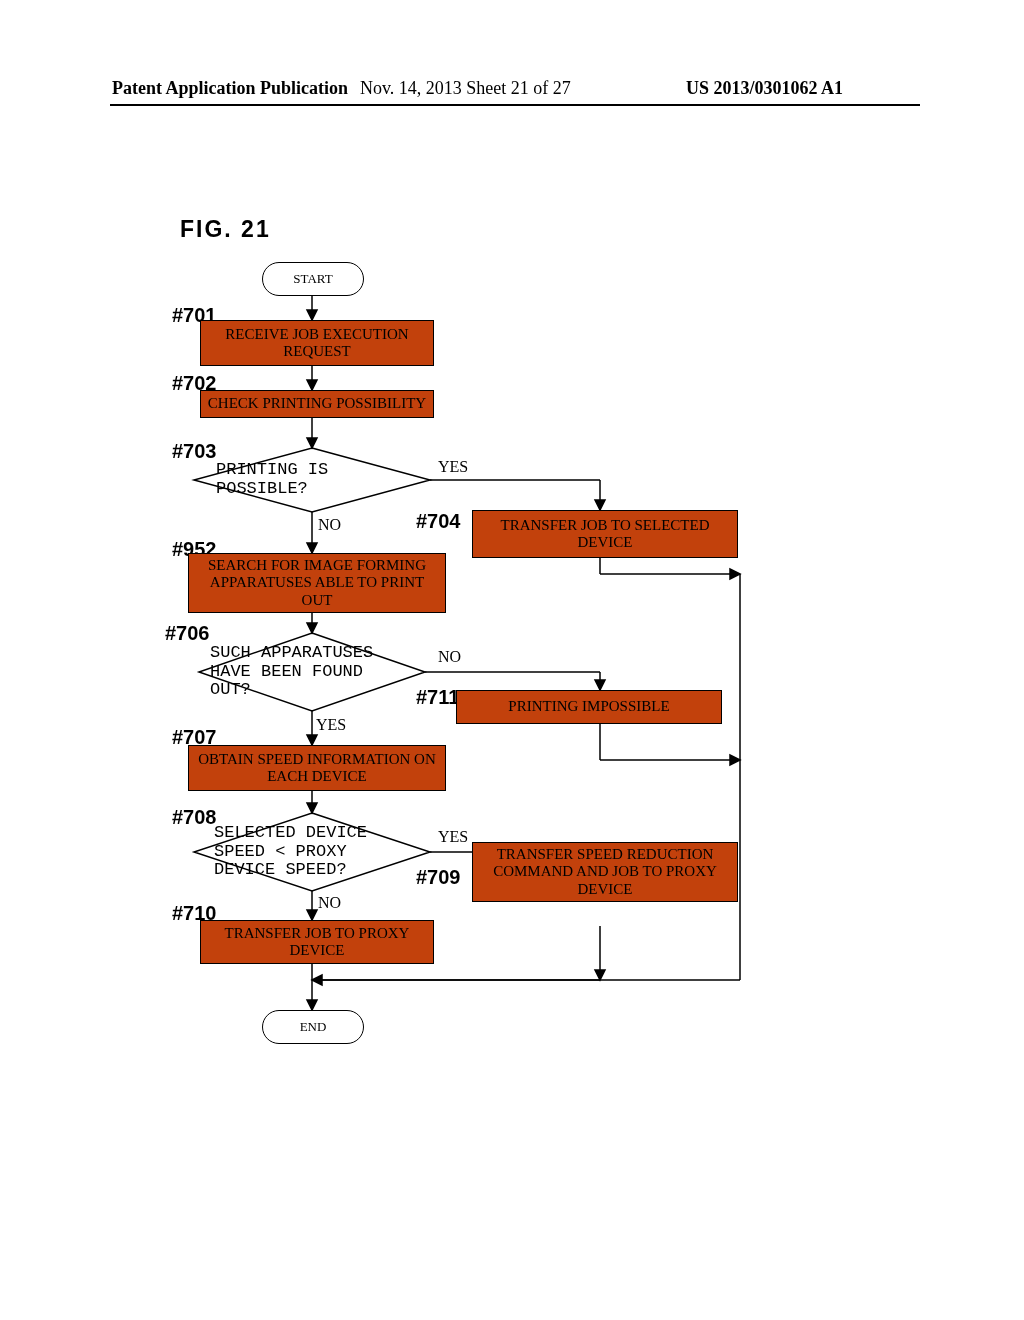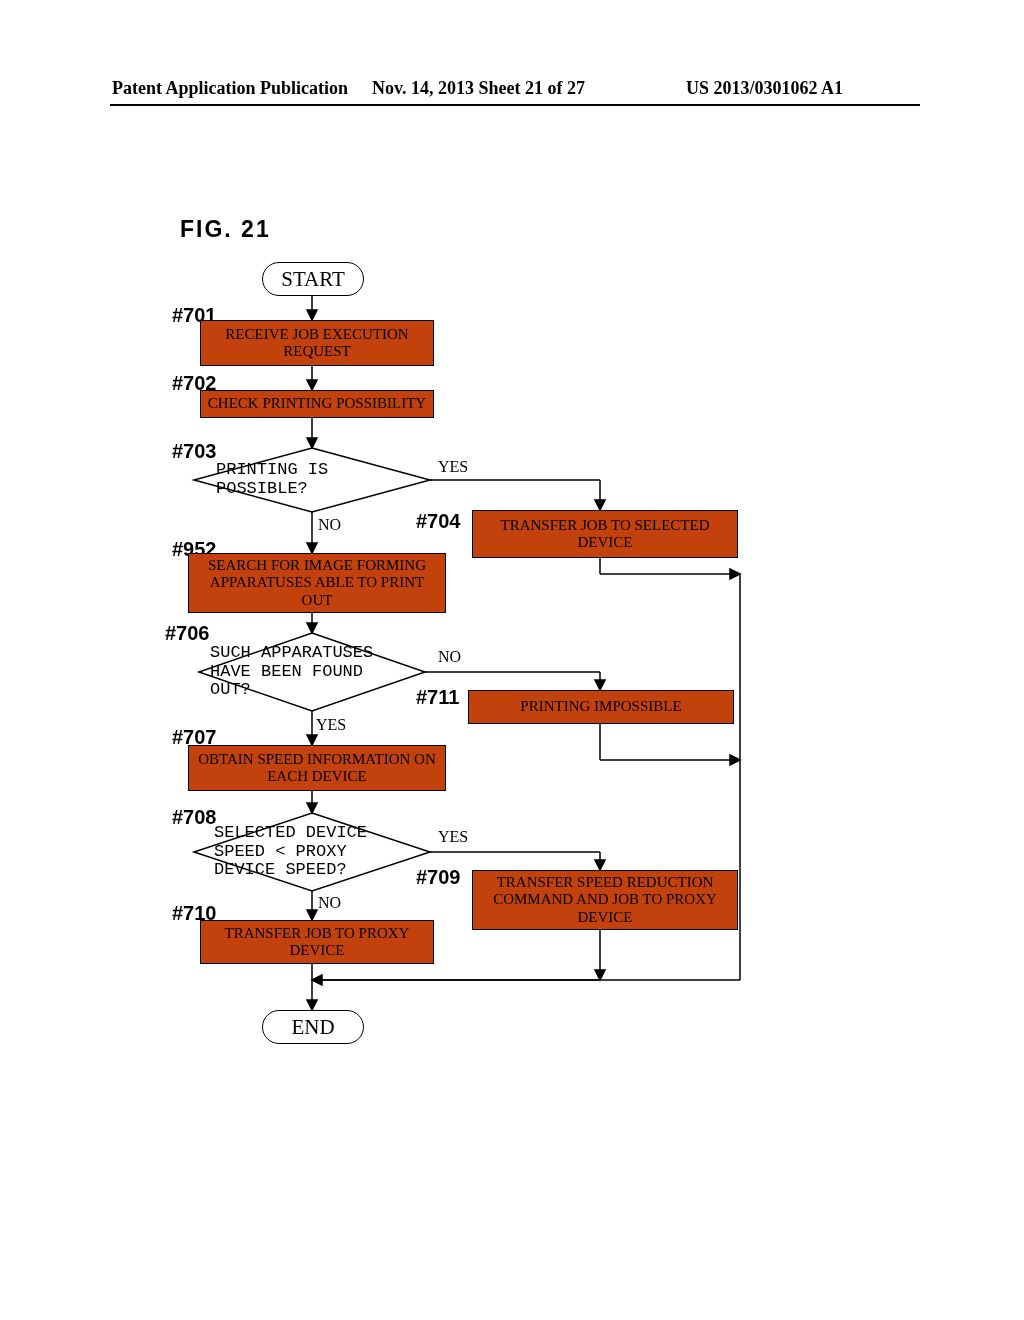--- a/index.html
+++ b/index.html
@@ -11,21 +11,21 @@
     height: 1320px;
     position: relative;
   }
   .header {
     position: absolute;
     top: 78px;
     width: 100%;
     font-size: 18px;
   }
   .header-left { position: absolute; left: 112px; font-weight: bold; }
-  .header-center { position: absolute; left: 372px; font-weight: bold; }
+  .header-center { position: absolute; left: 360px; font-weight: normal; }
   .header-right { position: absolute; left: 686px; font-weight: bold; }
   .header-rule {
     position: absolute;
     top: 104px;
     left: 110px;
     width: 810px;
     height: 2px;
     background: black;
   }
   .fig-title {
@@ -33,21 +33,21 @@
     font-family: Arial, sans-serif;
     font-weight: bold;
     font-size: 23px;
     letter-spacing: 2px;
   }
   .terminal {
     position: absolute;
     border: 1.5px solid black;
     border-radius: 18px;
     text-align: left;
-    font-size: 21px;
+    font-size: 13px;
     display: flex;
     align-items: center;
     justify-content: center;
     background: white;
   }
   .process {
     position: absolute;
     border: 1.5px solid black;
     text-align: center;
     font-size: 15px;
@@ -184,29 +184,29 @@
 
 <div class="step-label" style="left:172px; top:538px;">#952</div>
 <div class="process" style="left:188px; top:553px; width:248px; height:54px;">SEARCH FOR IMAGE FORMING APPARATUSES ABLE TO PRINT OUT</div>
 
 <div class="step-label" style="left:165px; top:622px;">#706</div>
 <div class="decision" style="left:210px; top:647px; width:204px; height:50px;">SUCH APPARATUSES HAVE BEEN FOUND OUT?</div>
 <div class="edge-label" style="left:438px; top:648px;">NO</div>
 <div class="edge-label" style="left:316px; top:716px;">YES</div>
 
 <div class="step-label" style="left:416px; top:686px;">#711</div>
-<div class="process" style="left:468px; top:690px; width:256px; height:28px;">PRINTING IMPOSSIBLE</div>
+<div class="process" style="left:456px; top:690px; width:256px; height:28px;">PRINTING IMPOSSIBLE</div>
 
 <div class="step-label" style="left:172px; top:726px;">#707</div>
 <div class="process" style="left:188px; top:745px; width:248px; height:40px;">OBTAIN SPEED INFORMATION ON EACH DEVICE</div>
 
 <div class="step-label" style="left:172px; top:806px;">#708</div>
 <div class="decision" style="left:214px; top:826px; width:196px; height:52px;">SELECTED DEVICE SPEED &lt; PROXY DEVICE SPEED?</div>
 <div class="edge-label" style="left:438px; top:828px;">YES</div>
 <div class="edge-label" style="left:318px; top:894px;">NO</div>
 
 <div class="step-label" style="left:416px; top:866px;">#709</div>
-<div class="process" style="left:472px; top:870px; width:256px; height:54px;">TRANSFER SPEED REDUCTION COMMAND AND JOB TO PROXY DEVICE</div>
+<div class="process" style="left:472px; top:842px; width:256px; height:54px;">TRANSFER SPEED REDUCTION COMMAND AND JOB TO PROXY DEVICE</div>
 
 <div class="step-label" style="left:172px; top:902px;">#710</div>
 <div class="process" style="left:200px; top:920px; width:224px; height:38px;">TRANSFER JOB TO PROXY DEVICE</div>
 
 <div class="terminal" style="left:262px; top:1010px; width:100px; height:32px;">END</div>
 
 </body></html>

